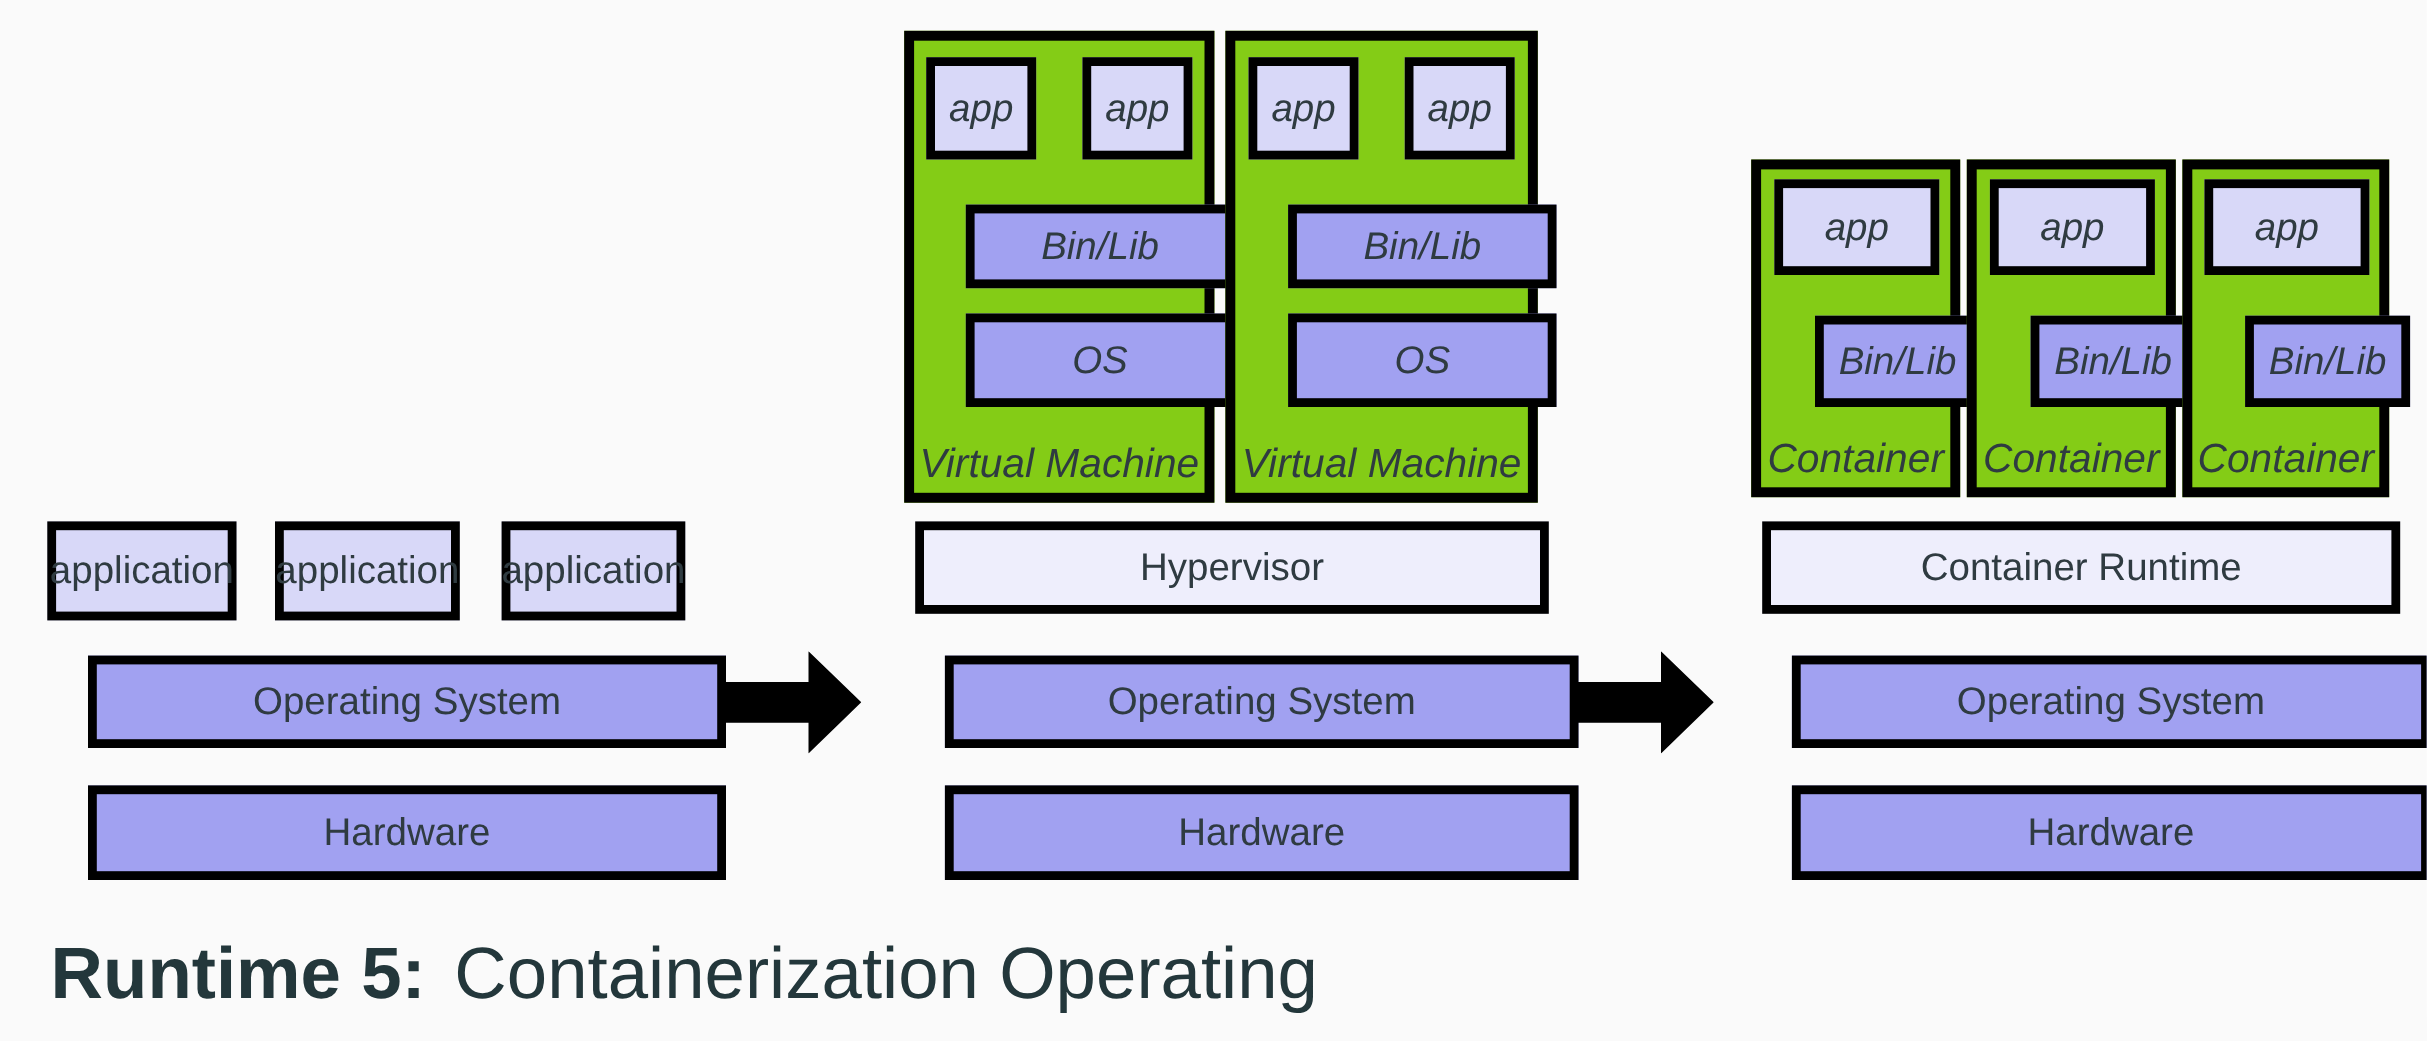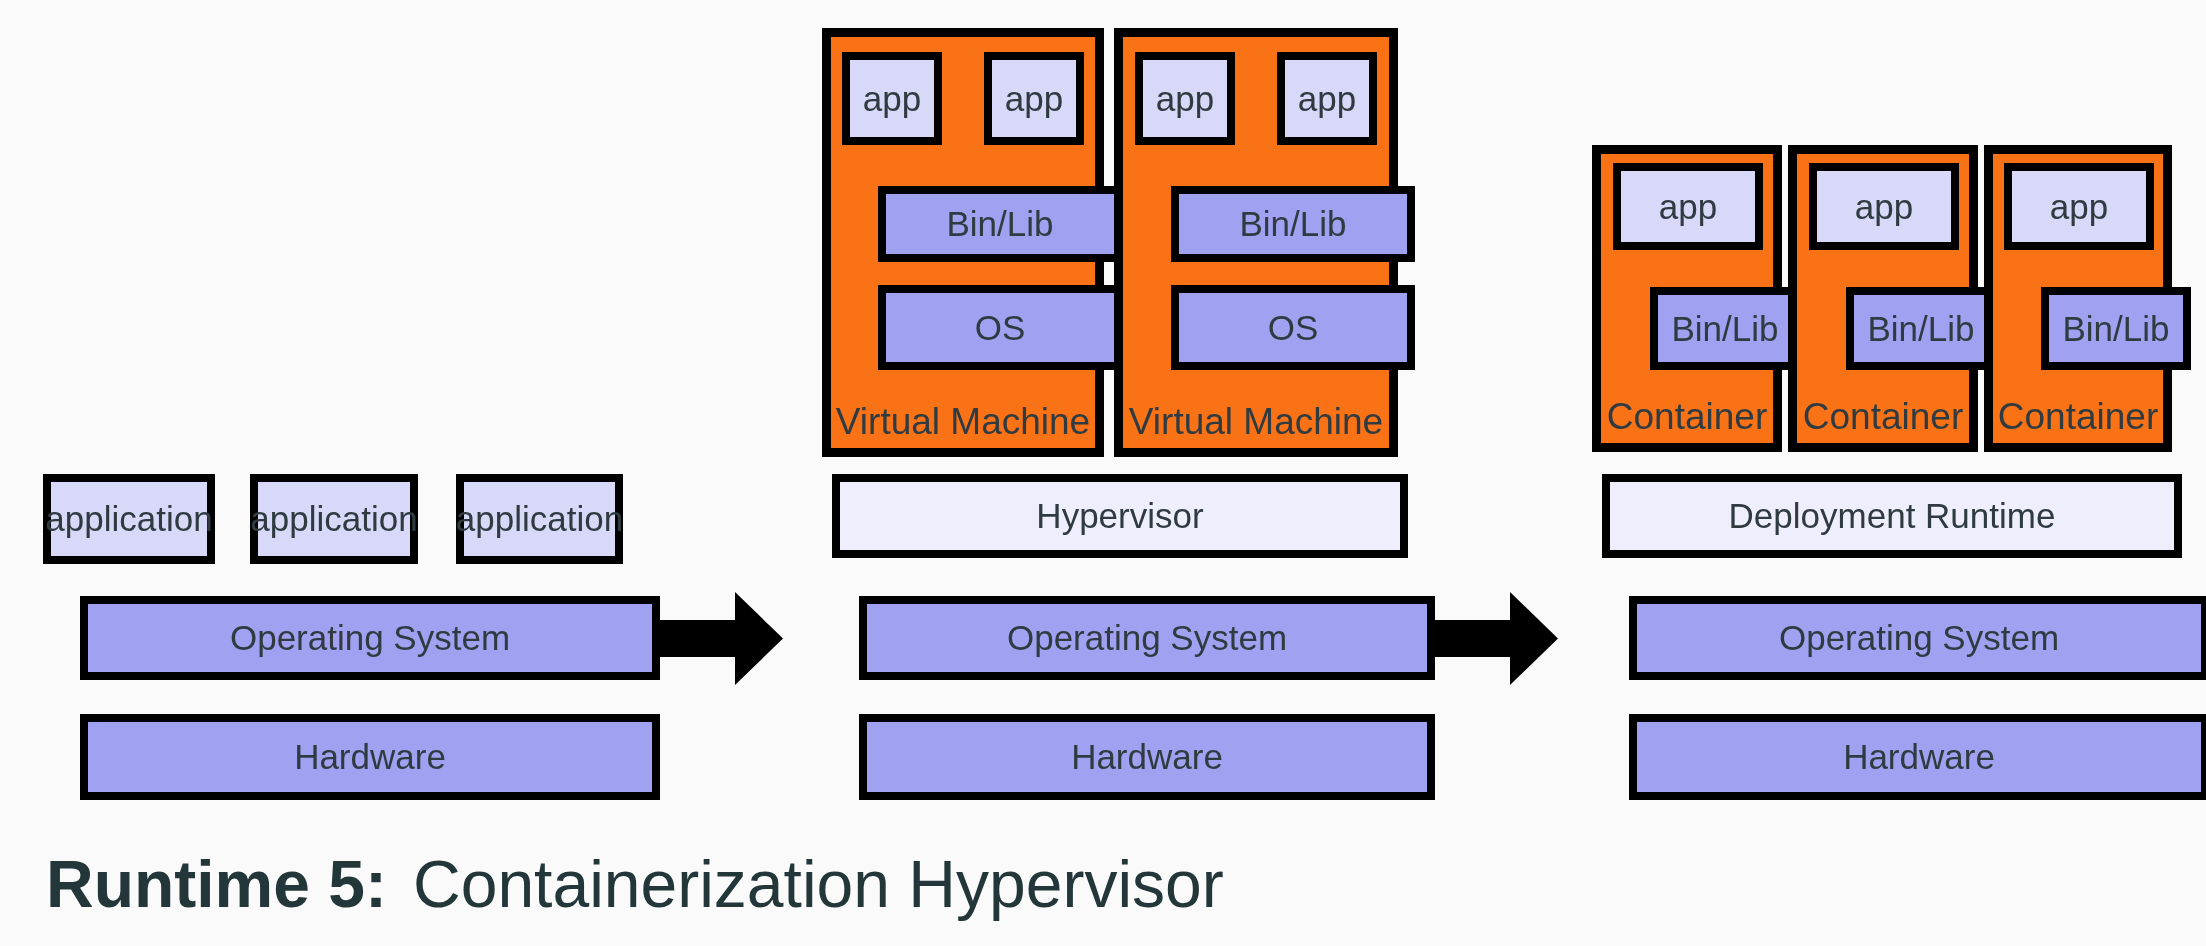--- a/index.html
+++ b/index.html
@@ -22,21 +22,22 @@
     font-size: 35px;
     color: #2f3b41;
   }
   .purple   { background: #a1a1f1; margin-left: 37px; }
   .lavender { background: #d8d8f8; }
   .pale     { background: #eeeefc; margin-left: 10px; }
   .groupbox {
     position: absolute;
     box-sizing: border-box;
     border: 9px solid #000;
-    background: #f97316;
+    background: #84cc16;
+    font-style: italic;
   }
   .group-label {
     position: absolute;
     left: 0;
     width: 100%;
     text-align: center;
     font-size: 37px;
     color: #2f3b41;
   }
   .arrow-wrap { position: absolute; }
@@ -113,22 +114,22 @@
       <div class="box purple" style="left:12px; top:133px; width:150px; height:83px;">Bin/Lib</div>
       <div class="group-label" style="top:242px;">Container</div>
     </div>
 
     <div class="groupbox" style="left:1984px; top:145px; width:188px; height:307px;">
       <div class="box lavender" style="left:11px; top:9px; width:150px; height:87px;">app</div>
       <div class="box purple" style="left:11px; top:133px; width:150px; height:83px;">Bin/Lib</div>
       <div class="group-label" style="top:242px;">Container</div>
     </div>
 
-    <div class="box pale" style="left:1592px; top:474px; width:580px; height:84px;">Deployment Runtime</div>
+    <div class="box pale" style="left:1592px; top:474px; width:580px; height:84px;">Container Runtime</div>
     <div class="box purple" style="left:1592px; top:596px; width:580px; height:84px;">Operating System</div>
     <div class="box purple" style="left:1592px; top:714px; width:580px; height:86px;">Hardware</div>
   </div>
 
   <div class="caption">
-    <span class="cap-label">Runtime 5:</span><span class="cap-text">Containerization Hypervisor</span>
+    <span class="cap-label">Runtime 5:</span><span class="cap-text">Containerization Operating</span>
   </div>
 
 </div>
 
 </body></html>

